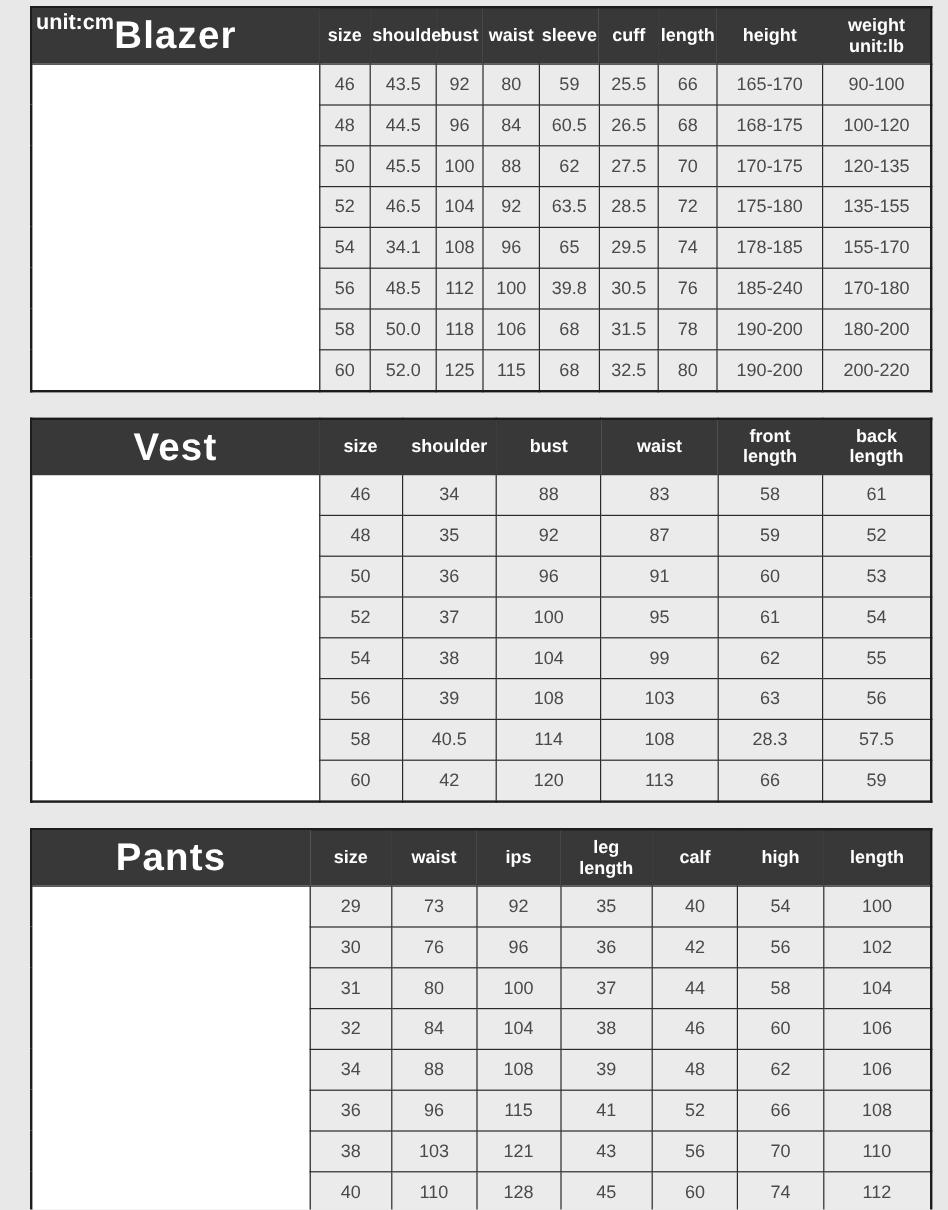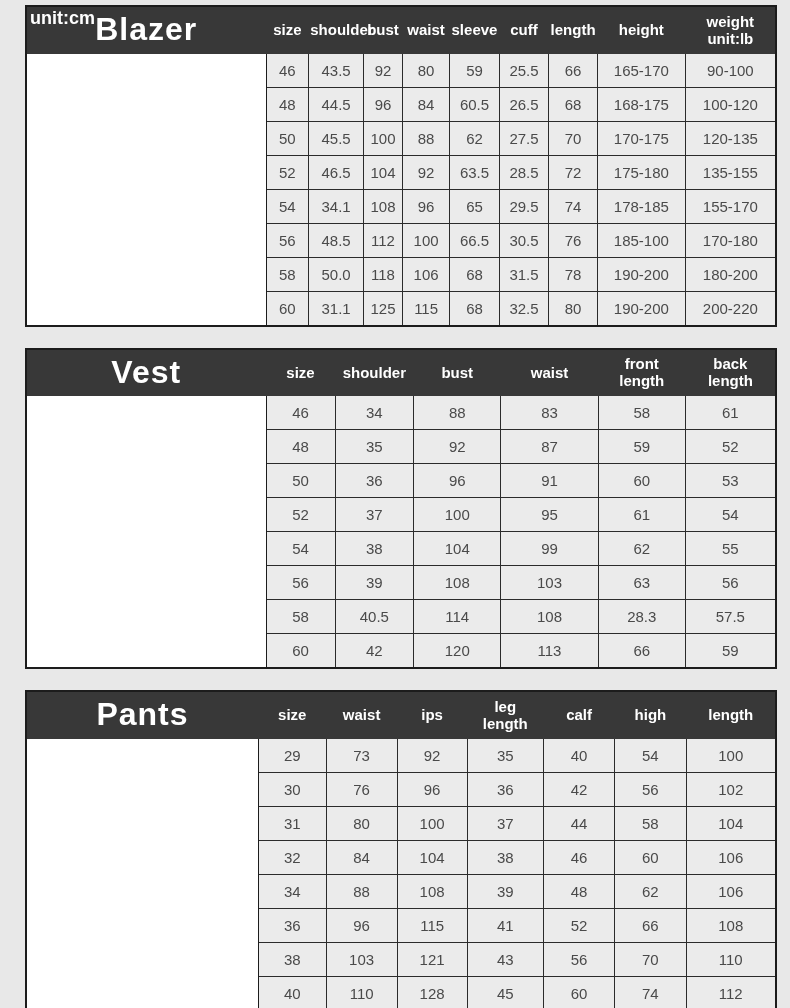--- a/index.html
+++ b/index.html
@@ -156,40 +156,40 @@
             <td>29.5</td>
             <td>74</td>
             <td>178-185</td>
             <td>155-170</td>
           </tr>
           <tr>
             <td>56</td>
             <td>48.5</td>
             <td>112</td>
             <td>100</td>
-            <td>66.5</td>
+            <td>39.8</td>
             <td>30.5</td>
             <td>76</td>
-            <td>185-100</td>
+            <td>185-240</td>
             <td>170-180</td>
           </tr>
           <tr>
             <td>58</td>
             <td>50.0</td>
             <td>118</td>
             <td>106</td>
             <td>68</td>
             <td>31.5</td>
             <td>78</td>
             <td>190-200</td>
             <td>180-200</td>
           </tr>
           <tr>
             <td>60</td>
-            <td>31.1</td>
+            <td>52.0</td>
             <td>125</td>
             <td>115</td>
             <td>68</td>
             <td>32.5</td>
             <td>80</td>
             <td>190-200</td>
             <td>200-220</td>
           </tr>
         </tbody>
       </table>

